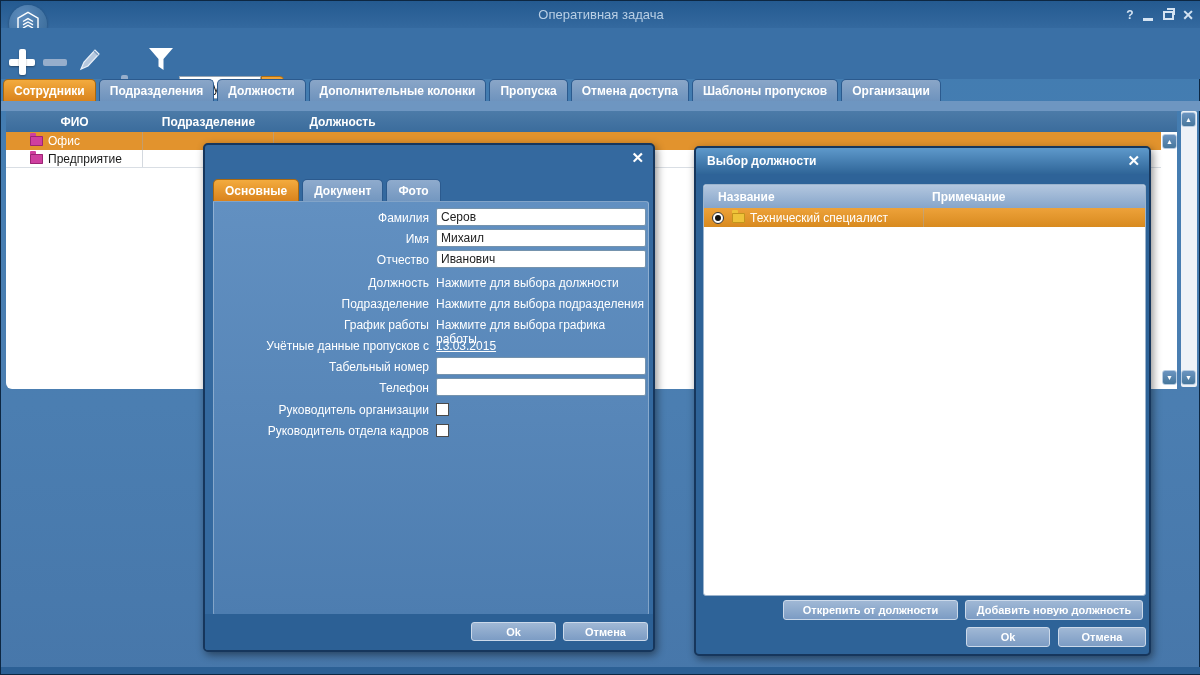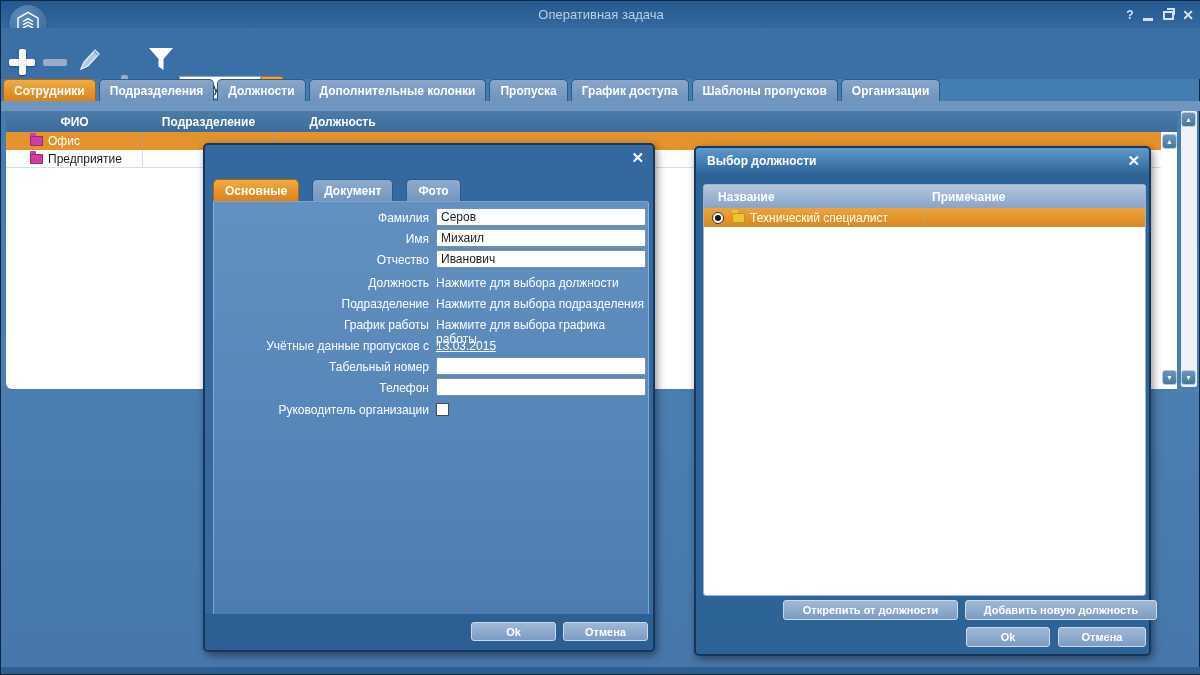--- a/index.html
+++ b/index.html
@@ -78,21 +78,21 @@
             background:linear-gradient(180deg,#5e99cb,#2f6598);
             border-radius:3px 3px 0 0; color:#fff; font-weight:bold; padding:6px 0 0 11px; }
   .dclose { position:absolute; top:4px; right:9px; color:#fff; font-weight:bold; font-size:15px; }
   .btn { position:absolute; height:19px; border-radius:3px;
          background:linear-gradient(180deg,#a0b8d5,#7c9cc4);
          border:1px solid #cbd9ea; color:#fff; font-weight:bold; text-align:center;
          padding-top:3px; font-size:11px; }
 
   
   #dlg-add { left:202px; top:142px; width:452px; height:509px; background:#34699f; }
-  .dtabs { position:absolute; left:8px; top:34px; display:flex; gap:13px;border-radius:10px; }
+  .dtabs { position:absolute; left:8px; top:34px; display:flex; gap:3px;border-radius:10px; }
   .dtab { height:22px; padding:4px 11px 0 11px; border-radius:5px 5px 0 0;
           background:linear-gradient(180deg,#8fabcd,#7397c0); border:1px solid #2b5a8e; border-bottom:none;
           color:#fff; font-weight:bold; }
   .dtab.active { background:linear-gradient(180deg,#f3ab3e,#d9831d); border-color:#a9680f; }
   .dpanel { position:absolute; left:8px; top:56px; width:436px; height:415px;
             background:linear-gradient(180deg,#6290c1,#4d7db0);
             border:1px solid rgba(255,255,255,.3); border-radius:0 3px 3px 3px; }
   .frow { position:absolute; left:0; width:100%; height:20px; }
   .flabel { position:absolute; left:0; top:3px; width:215px; text-align:right; color:#fff; }
   .fctl { position:absolute; left:222px; top:0; }
@@ -185,21 +185,21 @@
       </div>
     </div>
   </div>
 
   <div class="tabsrow">
     <div class="tab active">Сотрудники</div>
     <div class="tab">Подразделения</div>
     <div class="tab">Должности</div>
     <div class="tab">Дополнительные колонки</div>
     <div class="tab">Пропуска</div>
-    <div class="tab">График доступа</div>
+    <div class="tab">Отмена доступа</div>
     <div class="tab">Шаблоны пропусков</div>
     <div class="tab">Организации</div>
   </div>
   <div class="substrip"></div>
 
   <div class="maintable">
     <div class="mth">
       <div style="width:137px;">ФИО</div>
       <div style="width:131px;">Подразделение</div>
       <div style="width:137px;">Должность</div>
@@ -279,20 +279,26 @@
         <div class="flabel">Табельный номер</div>
         <div class="fctl"><input type="text" value="" style=""></div>
       </div>
       <div class="frow" style="top:176px;">
         <div class="flabel">Телефон</div>
         <div class="fctl"><input type="text" value="" style=""></div>
       </div>
 
       <div class="frow" style="top:198px;">
         <div class="flabel">Руководитель организации</div>
+        <div class="fctl">
+            <div class="chk"></div>
+          </div>
+      </div>
+      <div class="frow" style="top:219px;">
+        <div class="flabel">Руководитель отдела кадров</div>
         <div class="fctl">
             <div class="chk"></div>
           </div>
       </div>
 
     </div>
     <div class="dfooter"></div>
     <div class="btn" style="left:266px;top:477px;width:85px;">Ok</div>
     <div class="btn" style="left:358px;top:477px;width:85px;">Отмена</div>
   </div>
@@ -312,19 +318,19 @@
         <div class="c1">
           <span class="radio on"></span>
           <span class="folder yellow"></span>
           <span>Технический специалист</span>
         </div>
         <div></div>
       </div>
     </div>
 
     <div class="btn" style="left:87px;top:452px;width:175px;height:20px;">Открепить от должности</div>
-    <div class="btn" style="left:269px;top:452px;width:192px;height:20px;">Добавить новую должность</div>
+    <div class="btn" style="left:269px;top:452px;width:178px;height:20px;">Добавить новую должность</div>
     <div class="btn" style="left:270px;top:479px;width:84px;height:20px;">Ok</div>
     <div class="btn" style="left:362px;top:479px;width:88px;height:20px;">Отмена</div>
   </div>
 
   <div class="bottomstrip"></div>
 </div>
 
 </body></html>

